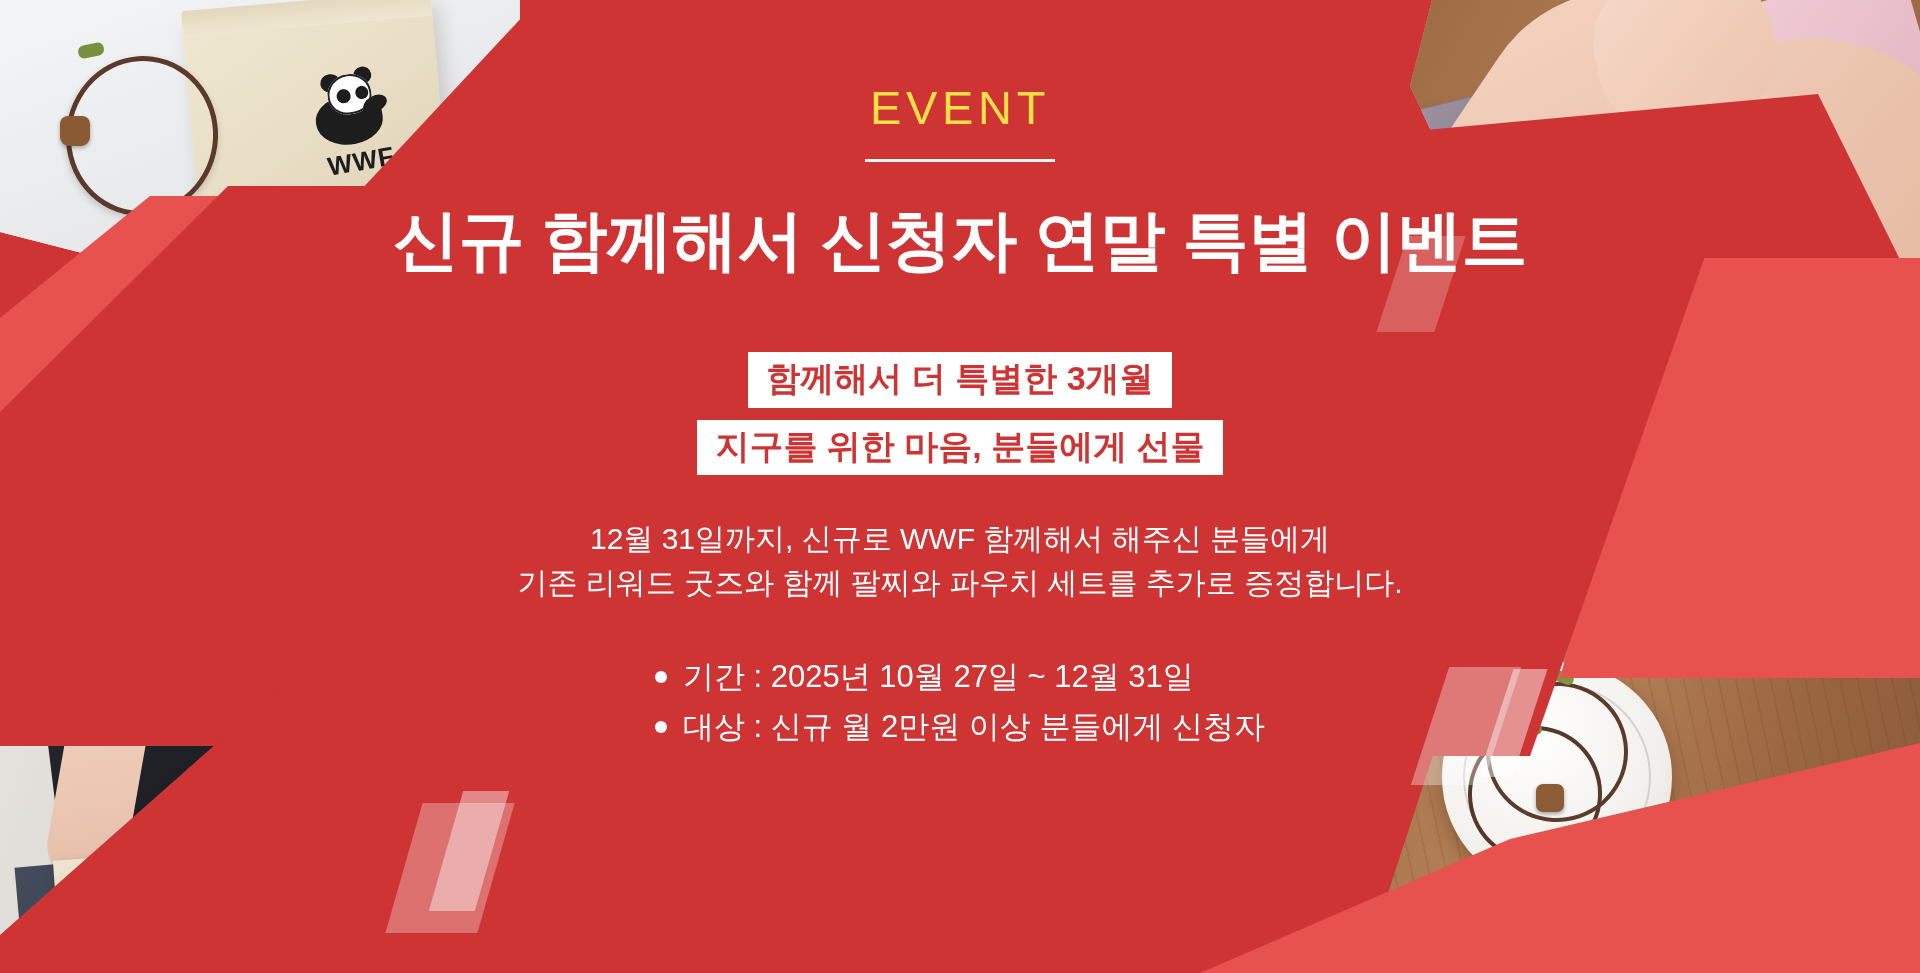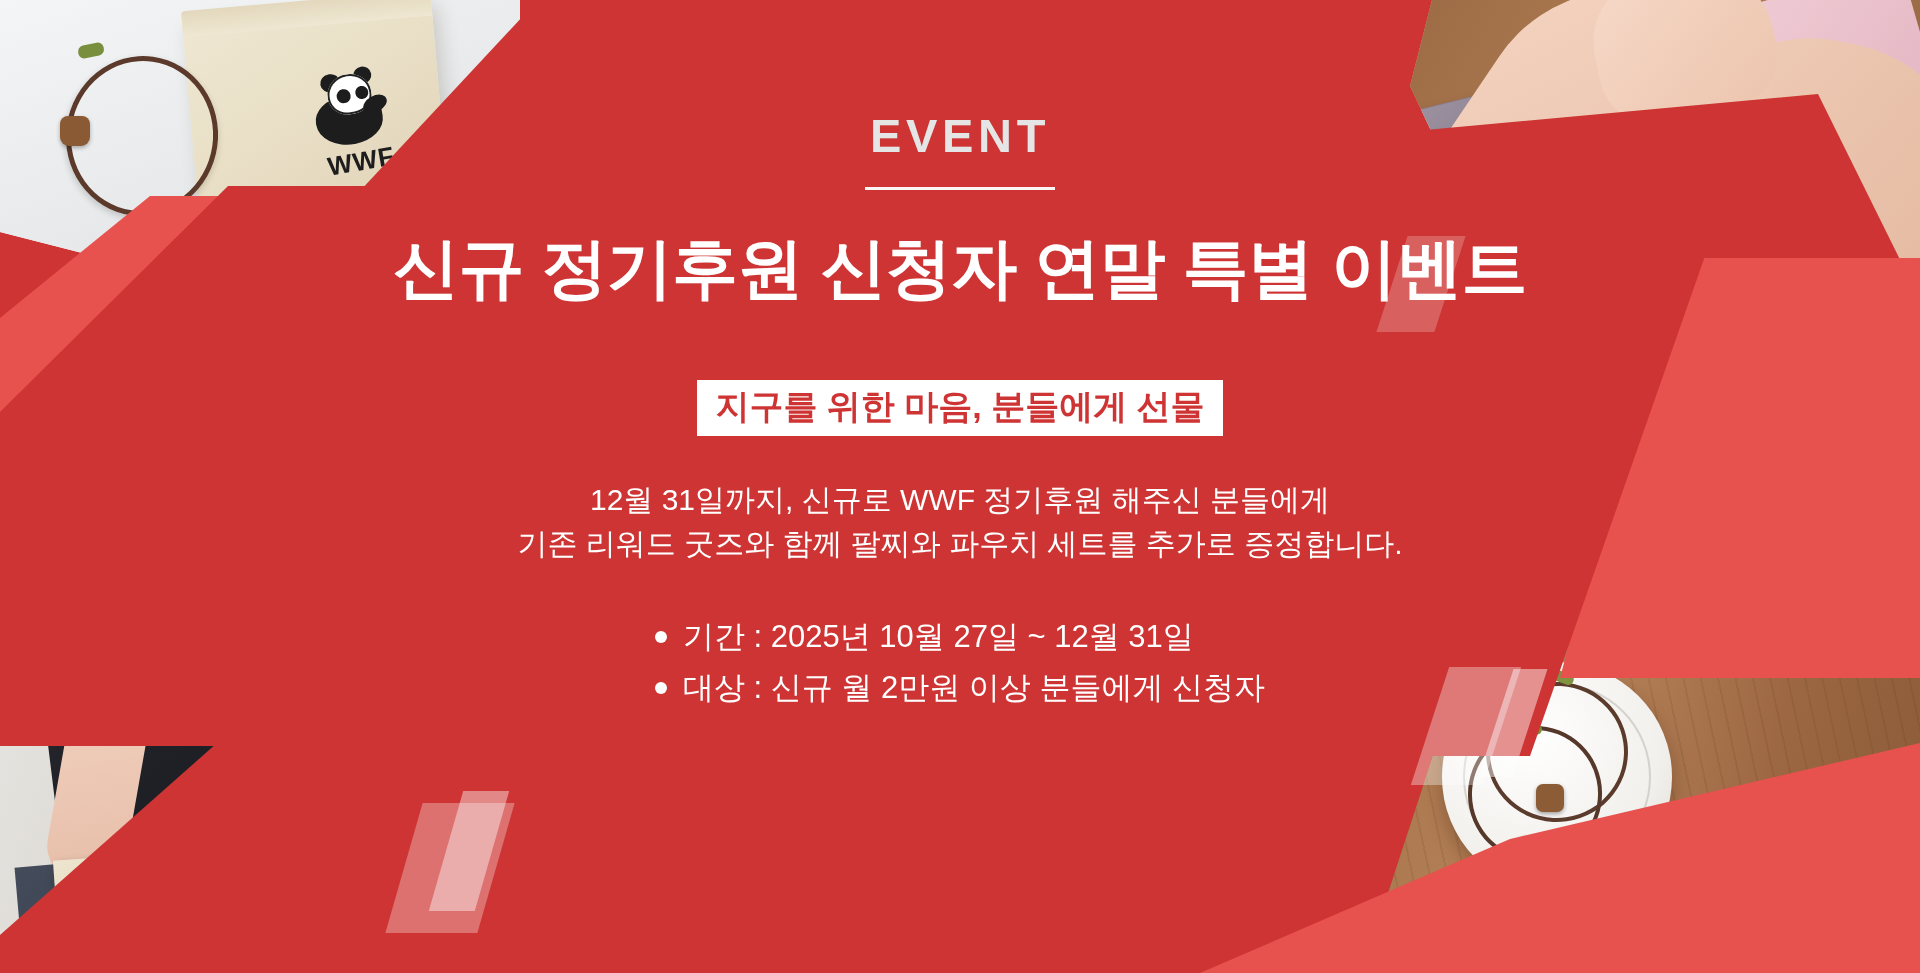--- a/index.html
+++ b/index.html
@@ -221,22 +221,22 @@
   #glass-5{right:470px;top:236px;width:58px;height:96px;
     background:rgba(255,255,255,.22);transform:skewX(-18deg);}
 
   
   .content{
     position:absolute;left:0;right:0;top:0;bottom:0;
     display:flex;flex-direction:column;align-items:center;
     z-index:40;color:#fff;text-align:center;
   }
   .eyebrow{
-    margin-top:112px;font-size:47px;font-weight:700;letter-spacing:.10em;
-    line-height:1;color:#e5e5e5;
+    margin-top:84px;font-size:47px;font-weight:400;letter-spacing:.10em;
+    line-height:1;color:#fde047;
   }
   .divider{
     margin-top:28px;width:190px;height:3px;background:#ffffff;opacity:.95;
   }
   .headline{
     margin-top:42px;font-size:66px;font-weight:700;letter-spacing:-.01em;
     line-height:1.12;color:#ffffff;white-space:nowrap;
   }
   .hl-box-wrap{display:flex;flex-direction:column;align-items:center;margin-top:30px;}
   .hl-box{
@@ -381,28 +381,29 @@
   <div class="shape" id="glass-3"></div>
   <div class="shape" id="glass-4"></div>
   <div class="shape" id="glass-5"></div>
 
   <div class="content">
 
     <div class="eyebrow">EVENT</div>
 
     <div class="divider"></div>
 
-    <h1 class="headline">신규 정기후원 신청자 연말 특별 이벤트</h1>
+    <h1 class="headline">신규 함께해서 신청자 연말 특별 이벤트</h1>
 
     <div class="hl-box-wrap">
+      <div class="hl-box">함께해서 더 특별한 3개월</div>
       <div class="hl-box">지구를 위한 마음, 분들에게 선물</div>
     </div>
 
     <div class="body-text">
-      <div>12월 31일까지, 신규로 WWF 정기후원 해주신 분들에게</div>
+      <div>12월 31일까지, 신규로 WWF 함께해서 해주신 분들에게</div>
       <div>기존 리워드 굿즈와 함께 팔찌와 파우치 세트를 추가로 증정합니다.</div>
     </div>
 
     <ul class="bullets">
       <li>
         <span class="dot"></span>
         <span>기간 : 2025년 10월 27일 ~ 12월 31일</span>
       </li>
       <li>
         <span class="dot"></span>

